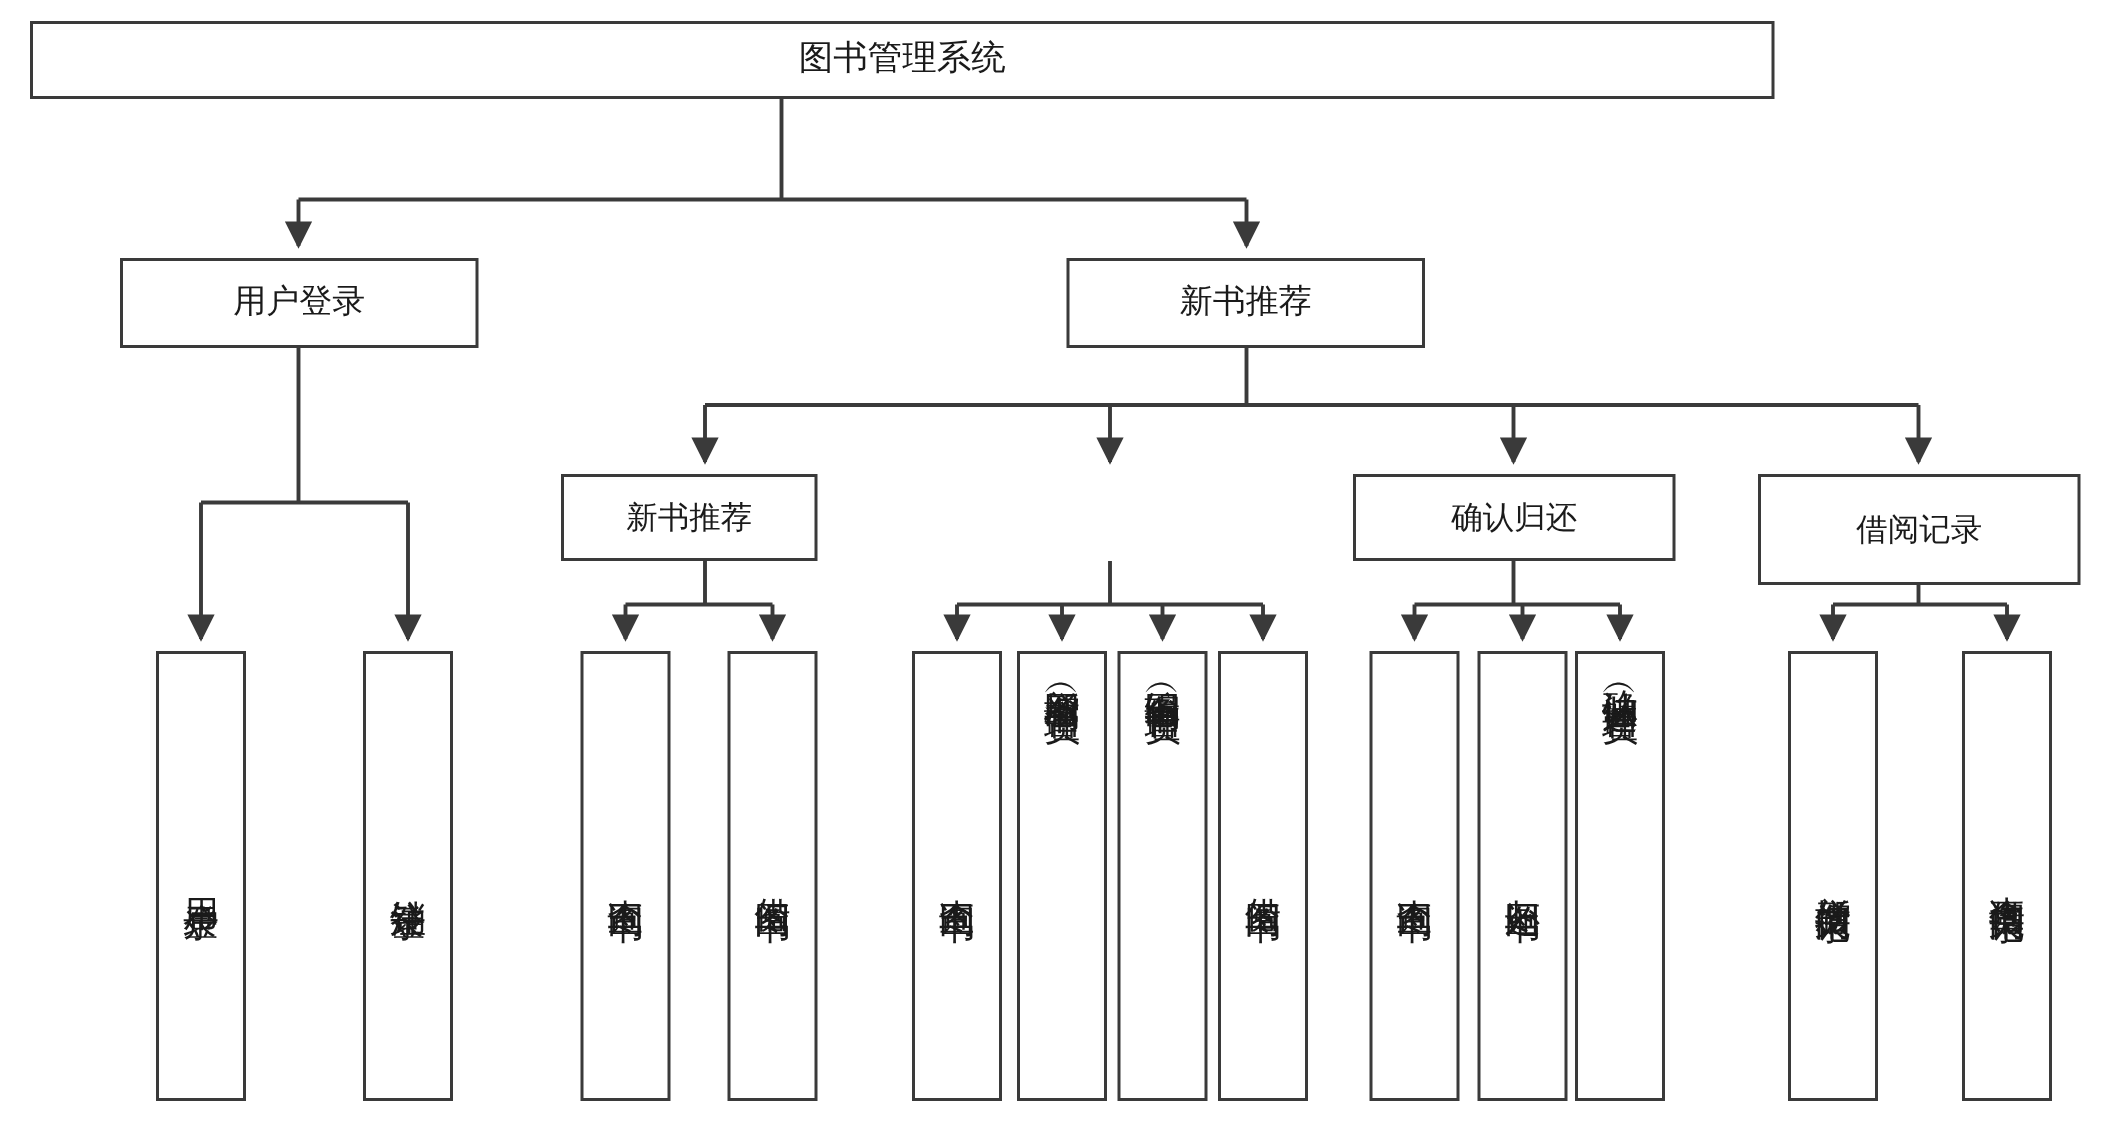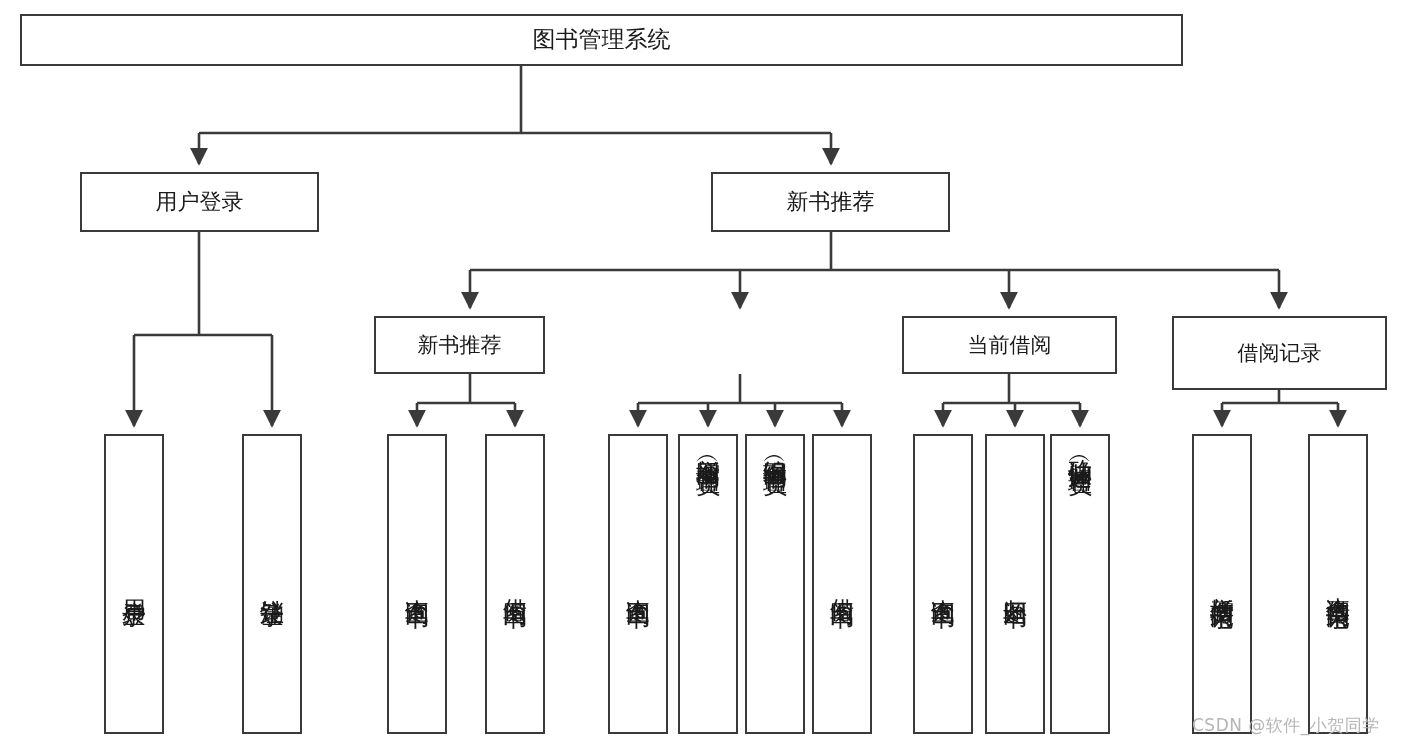--- a/index.html
+++ b/index.html
@@ -128,21 +128,21 @@
     <span class="label">用户登录</span>
   </div>
   <div class="node node-l1" style="left:711px; top:172px; width:239px; height:60px;">
     <span class="label">新书推荐</span>
   </div>
 
   <div class="node node-l2" style="left:374px; top:316px; width:171px; height:58px;">
     <span class="label">新书推荐</span>
   </div>
   <div class="node node-l2" style="left:902px; top:316px; width:215px; height:58px;">
-    <span class="label">当前借阅</span>
+    <span class="label">确认归还</span>
   </div>
   <div class="node node-l2" style="left:1172px; top:316px; width:215px; height:74px;">
     <span class="label">借阅记录</span>
   </div>
 
   <div class="node node-leaf leaf-center" style="left:104px; top:434px; width:60px; height:300px;">
     <span class="label">用户登录</span>
   </div>
   <div class="node node-leaf leaf-center" style="left:242px; top:434px; width:60px; height:300px;">
     <span class="label">注销登录</span>
@@ -178,15 +178,14 @@
     <span class="label">确认归还（管理员）</span>
   </div>
 
   <div class="node node-leaf leaf-center" style="left:1192px; top:434px; width:60px; height:300px;">
     <span class="label">新增借阅记录</span>
   </div>
   <div class="node node-leaf leaf-center" style="left:1308px; top:434px; width:60px; height:300px;">
     <span class="label">查询借阅记录</span>
   </div>
 
-  <div class="watermark" style="left:1192px; top:714px;">CSDN @软件_小贺同学</div>
 
 </div>
 
 </body></html>

